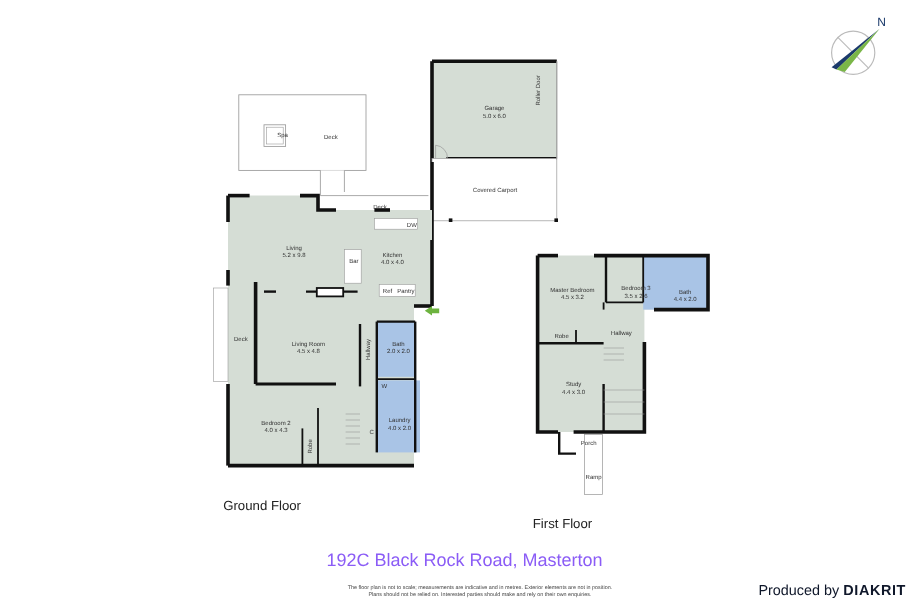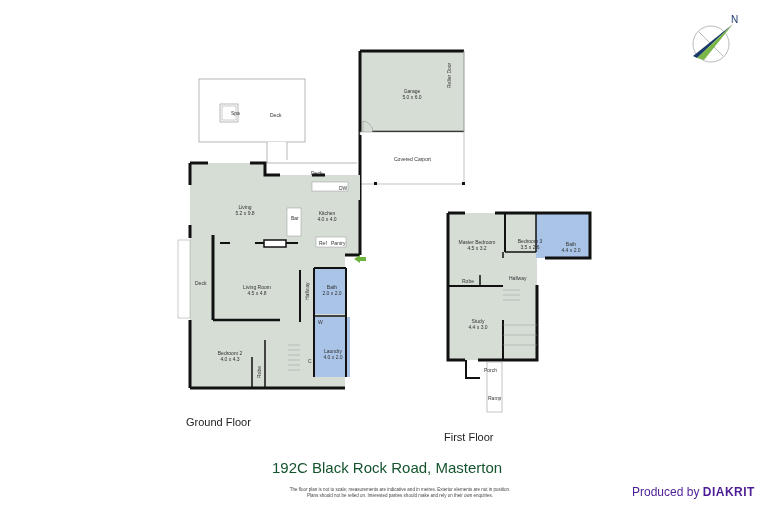--- a/index.html
+++ b/index.html
@@ -1,22 +1,22 @@
 <!DOCTYPE html>
 <html><head>
 <meta charset="utf-8">
 <style>
   html, body { margin:0; padding:0; background:#ffffff; }
   body { width:768px; height:512px; position:relative; overflow:hidden; font-family:"Liberation Sans", sans-serif; color:#333; }
   .abs { position:absolute; }
   svg { position:absolute; left:0; top:0; }
   .floor-label { font-size:11px; color:#222; }
-  .title { font-size:15px; color:#14532d; }
+  .title { font-size:15px; color:#8b5cf6; }
   .disclaimer { font-size:4.5px; color:#444; text-align:center; line-height:6px; }
-  .produced { font-size:12px; color:#4c1d95;text-align:center; }
+  .produced { font-size:12px; color:#0f172a;text-align:center; }
   .produced b { font-weight:bold; letter-spacing:0.5px; }
 </style>
 </head>
 <body>
 
 <svg width="768" height="512" viewBox="0 0 768 512" style="pointer-events:none">
   <circle cx="711" cy="44" r="18" fill="none" stroke="#bbb" stroke-width="1"></circle>
   <line x1="698" y1="31" x2="724" y2="57" stroke="#bbb" stroke-width="1"></line>
   <line x1="724" y1="31" x2="698" y2="57" stroke="#bbb" stroke-width="1"></line>
   <polygon points="733,24 693,56 697,58" fill="#1b3a6b"></polygon>

